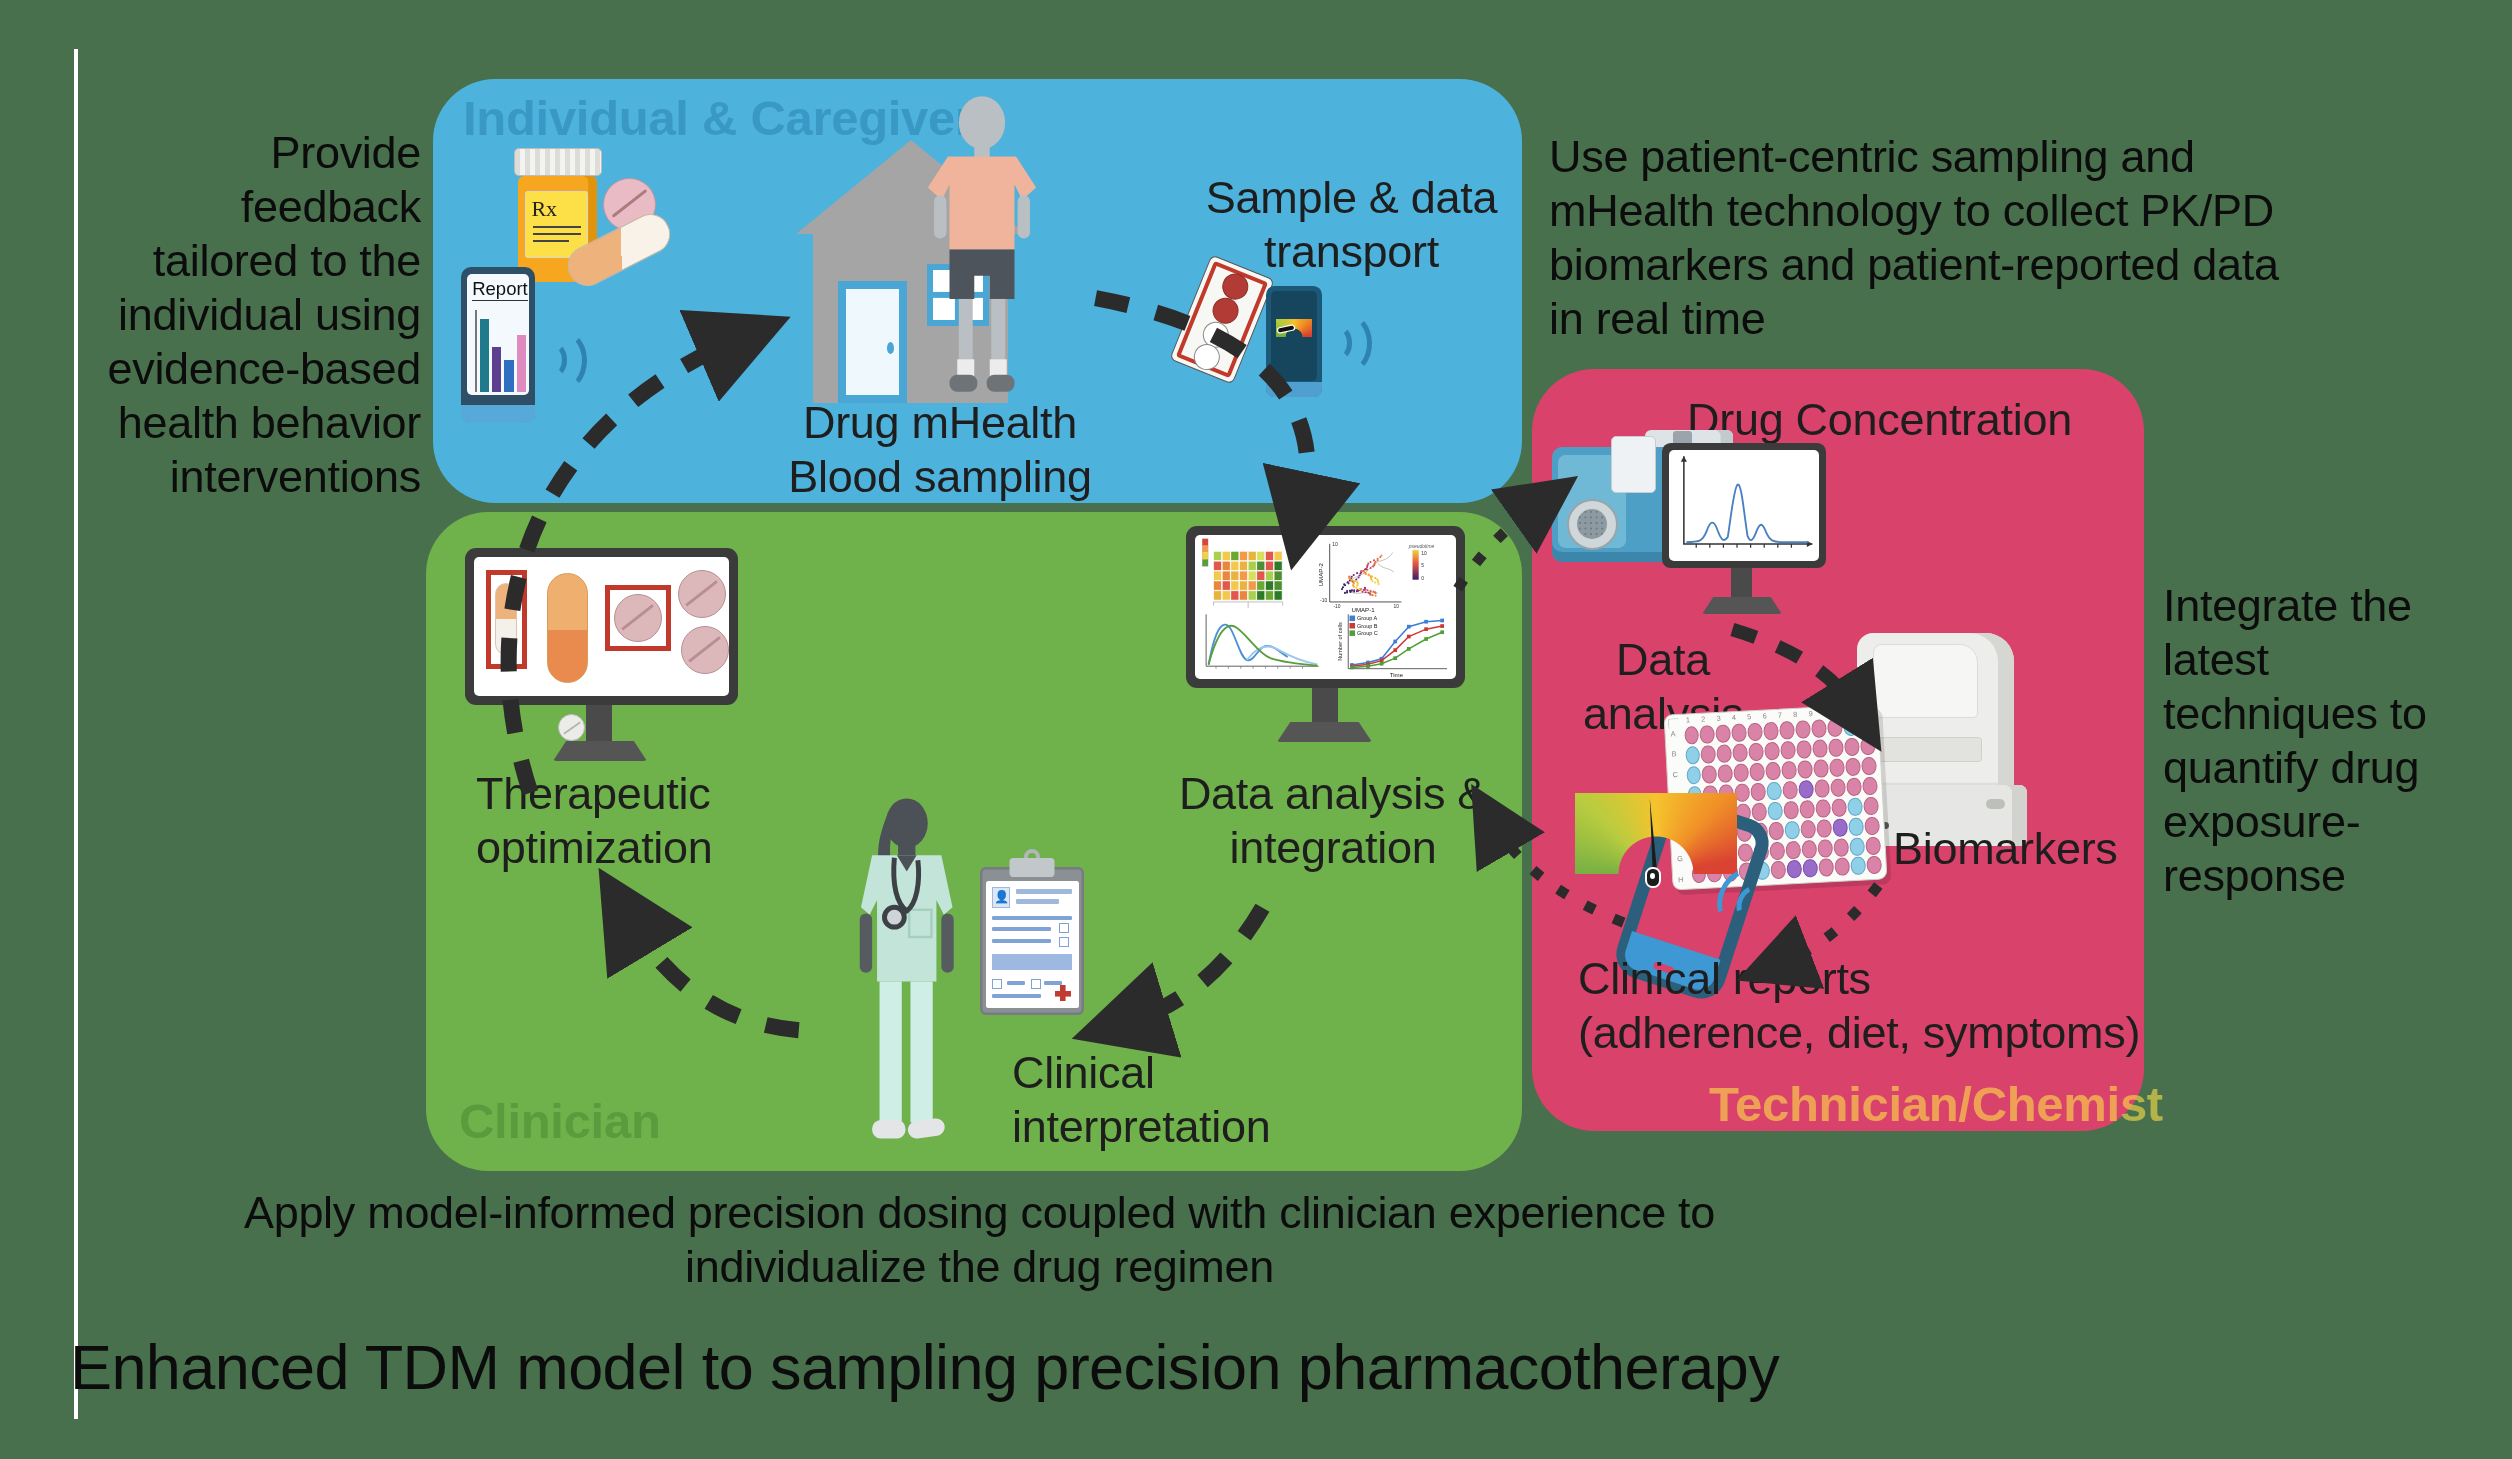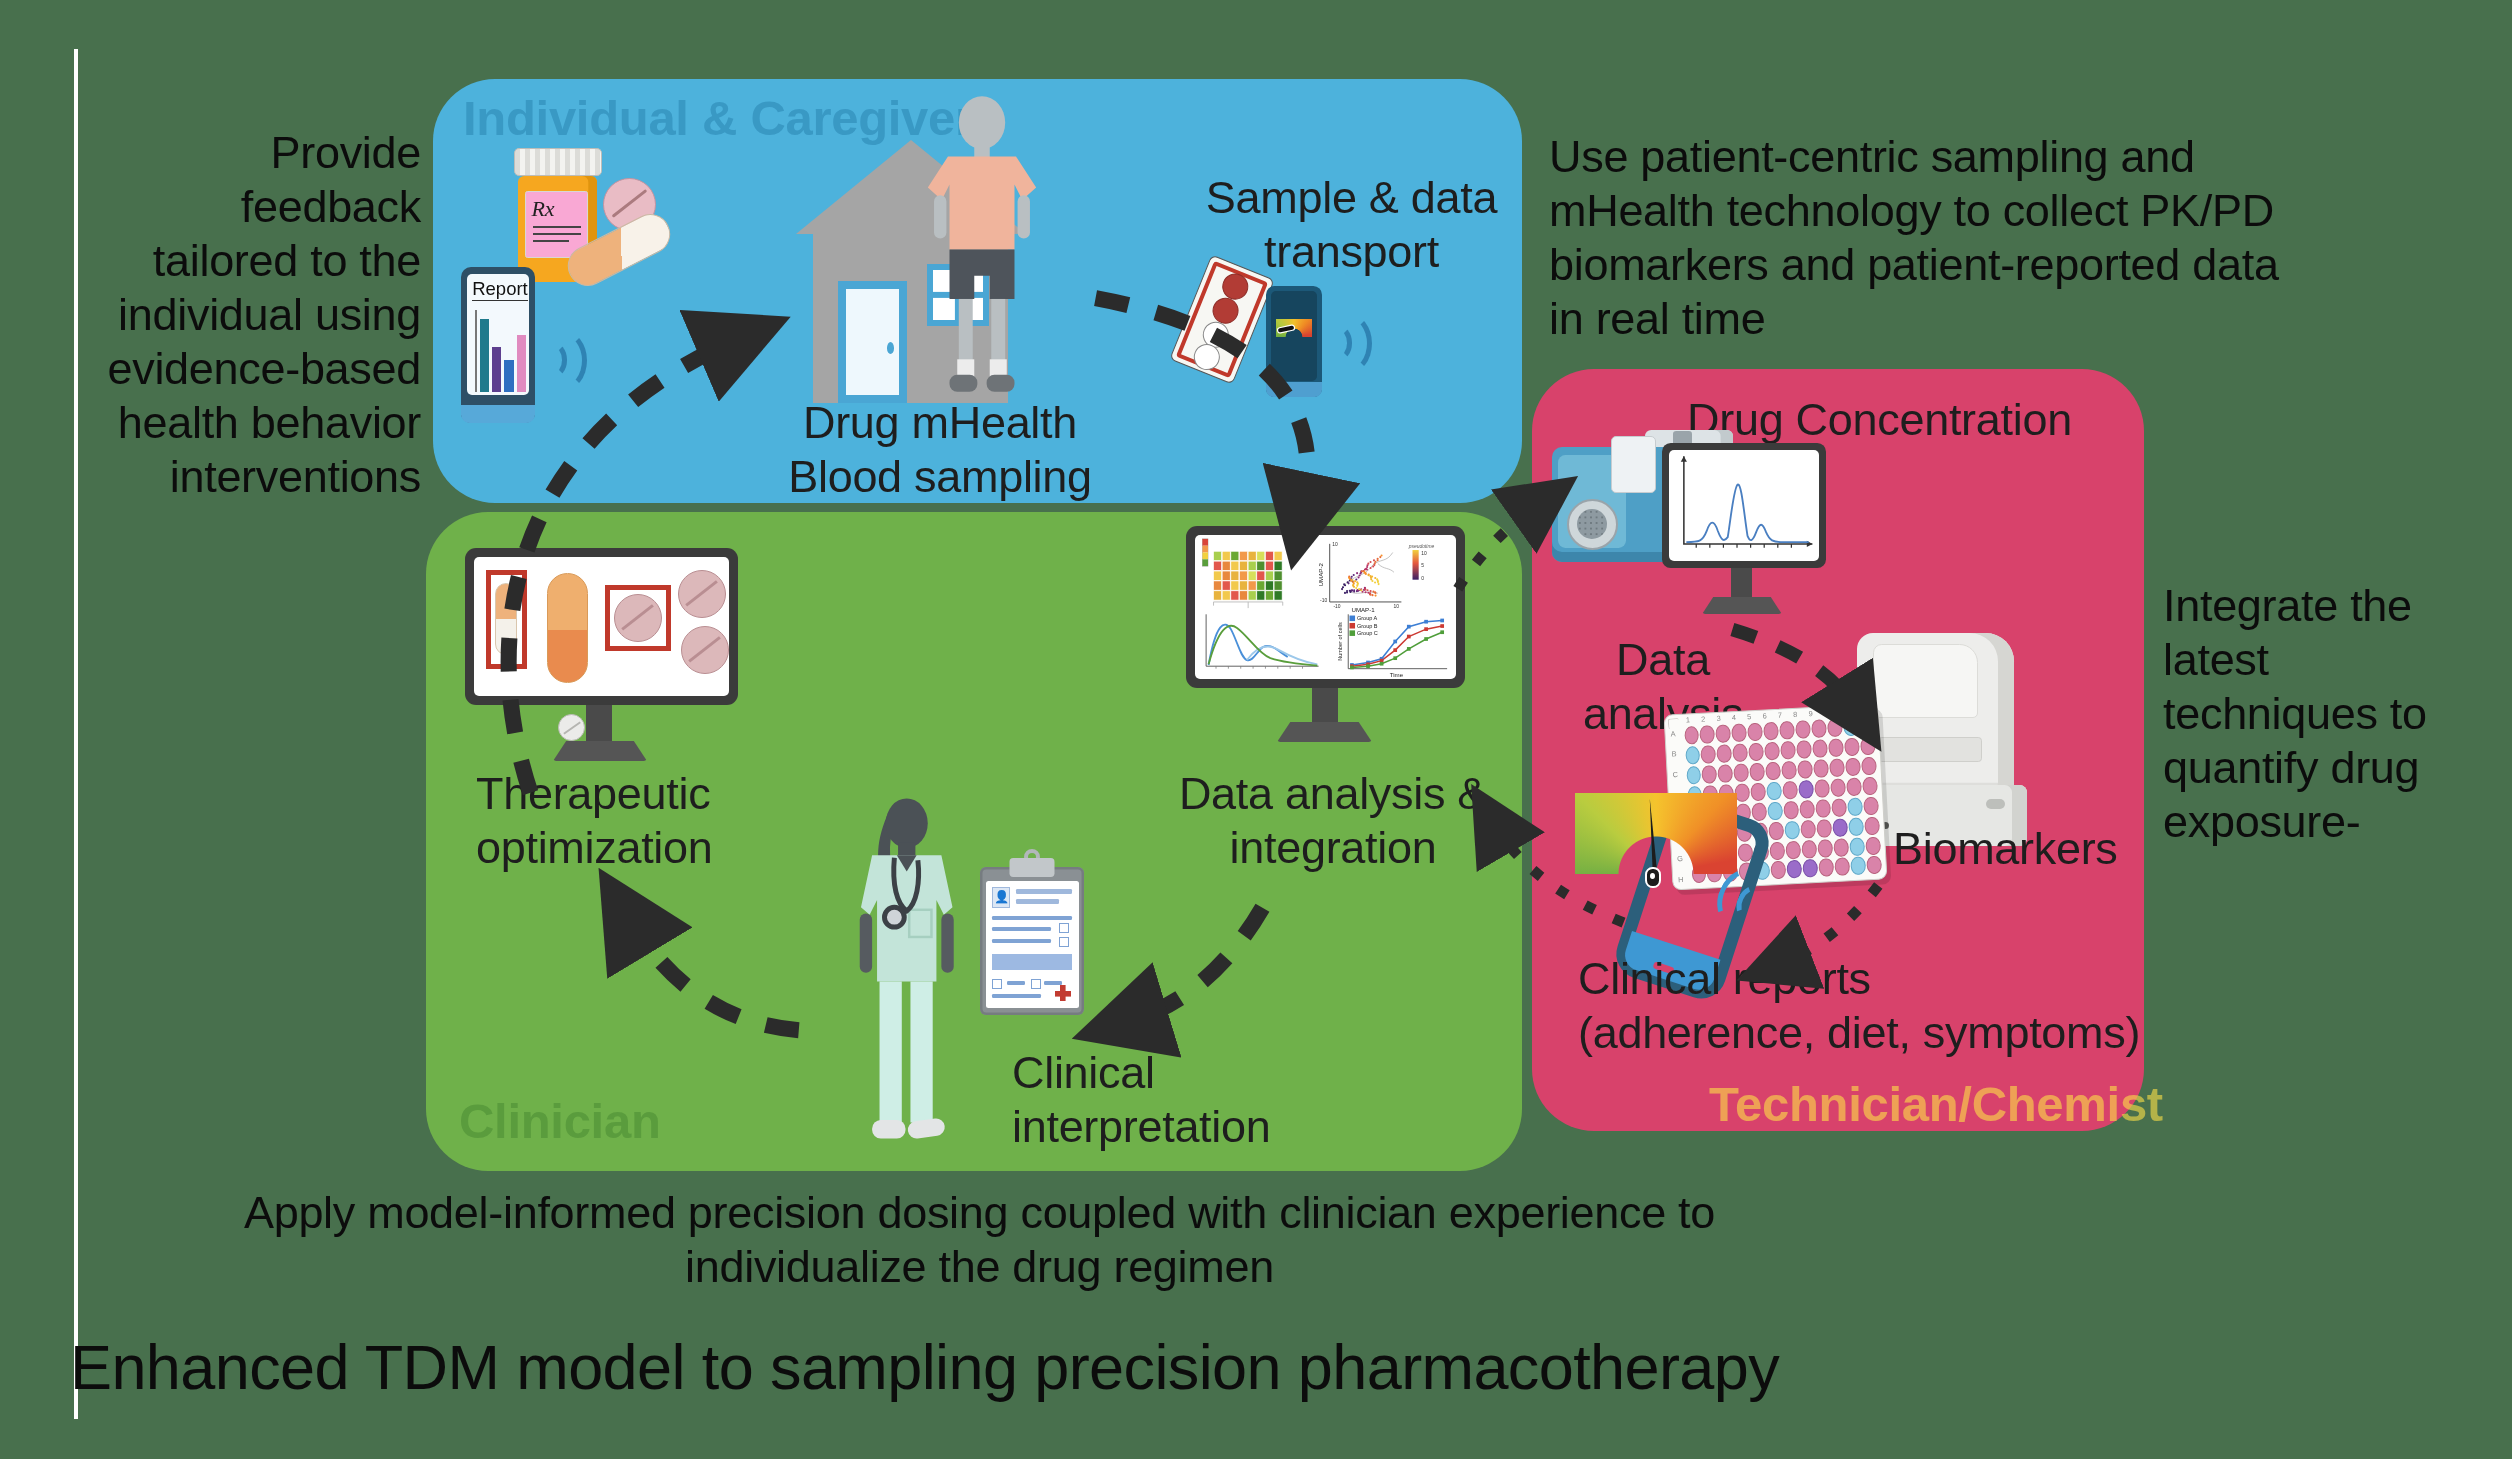--- a/index.html
+++ b/index.html
@@ -37,21 +37,21 @@
   .lbl-biomark { left:1893px; top:822px; white-space:nowrap; }
   .lbl-patrep { left:1578px; top:952px; width:581px; }
 
   .title { position:absolute; left:70px; top:1331px; font-size:63px; color:#0c0c0c; letter-spacing:-0.6px; white-space:nowrap; }
 
   
   .bottle { position:absolute; left:518px; top:148px; width:79px; height:135px; }
   .bottle .cap { position:absolute; left:-4.3px; top:0; width:88px; height:28.4px; background:#ececea; border-radius:5px; border:1.2px solid #bdbdb9;
      background-image:repeating-linear-gradient(90deg,#dcdcd8 0 5px,#f3f3f0 5px 10px); }
   .bottle .body { position:absolute; left:0; top:28.4px; width:79px; height:106px; background:#f6a71f; border-radius:6.2px; box-shadow:inset -8.7px 0 0 #e0940e; }
-  .bottle .label { position:absolute; left:7.4px; top:43px; width:63px; height:67px; background:#f9a8d4; border:1.2px solid #d8d8d2; border-radius:2.5px;font-style:italic; }
+  .bottle .label { position:absolute; left:7.4px; top:43px; width:63px; height:67px; background:#fde047; border:1.2px solid #d8d8d2; border-radius:2.5px; }
   .bottle .rx { font-family:"Liberation Serif","DejaVu Serif",serif; font-size:22px; color:#222; margin:3.7px 0 1.2px 5px; }
   .bottle .ln { height:2.5px; background:#444; margin:4.3px 6.2px 0 6.2px; }
   .tablet { position:absolute; border-radius:50%; }
   .tablet::after { content:""; position:absolute; left:8%; top:46%; width:84%; height:6%; background:rgba(120,70,70,.55); transform:rotate(-38deg); border-radius:1.9px; }
   .pill-pink-a { left:603px; top:178px; width:53px; height:53px; background:#e9bcc5; border:1.9px solid #c393a0; }
   .capsule { position:absolute; left:564px; top:230px; width:110px; height:40px; border-radius:20px; transform:rotate(-27deg);
      background:linear-gradient(115deg,#eeb27c 0 52%,#f8f2e9 52% 100%); border:1.9px solid #cbb9a4; }
 
   
   .phone-report { position:absolute; left:461px; top:267px; width:74px; height:156px; background:#2e4f66; border-radius:10px; }
@@ -193,20 +193,21 @@
       <div>mHealth technology to collect PK/PD</div>
       <div>biomarkers and patient-reported data</div>
       <div>in real time</div>
     </div>
   <div class="note note-r">
       <div>Integrate the</div>
       <div>latest</div>
       <div>techniques to</div>
       <div>quantify drug</div>
       <div>exposure-</div>
+      <div>response</div>
     </div>
   <div class="note note-b">
       <div>Apply model-informed precision dosing coupled with clinician experience to</div>
       <div>individualize the drug regimen</div>
     </div>
 
   <div class="box box-blue"></div>
   <div class="wm wm-blue">Individual &amp; Caregivers</div>
 
   <div class="bottle">

